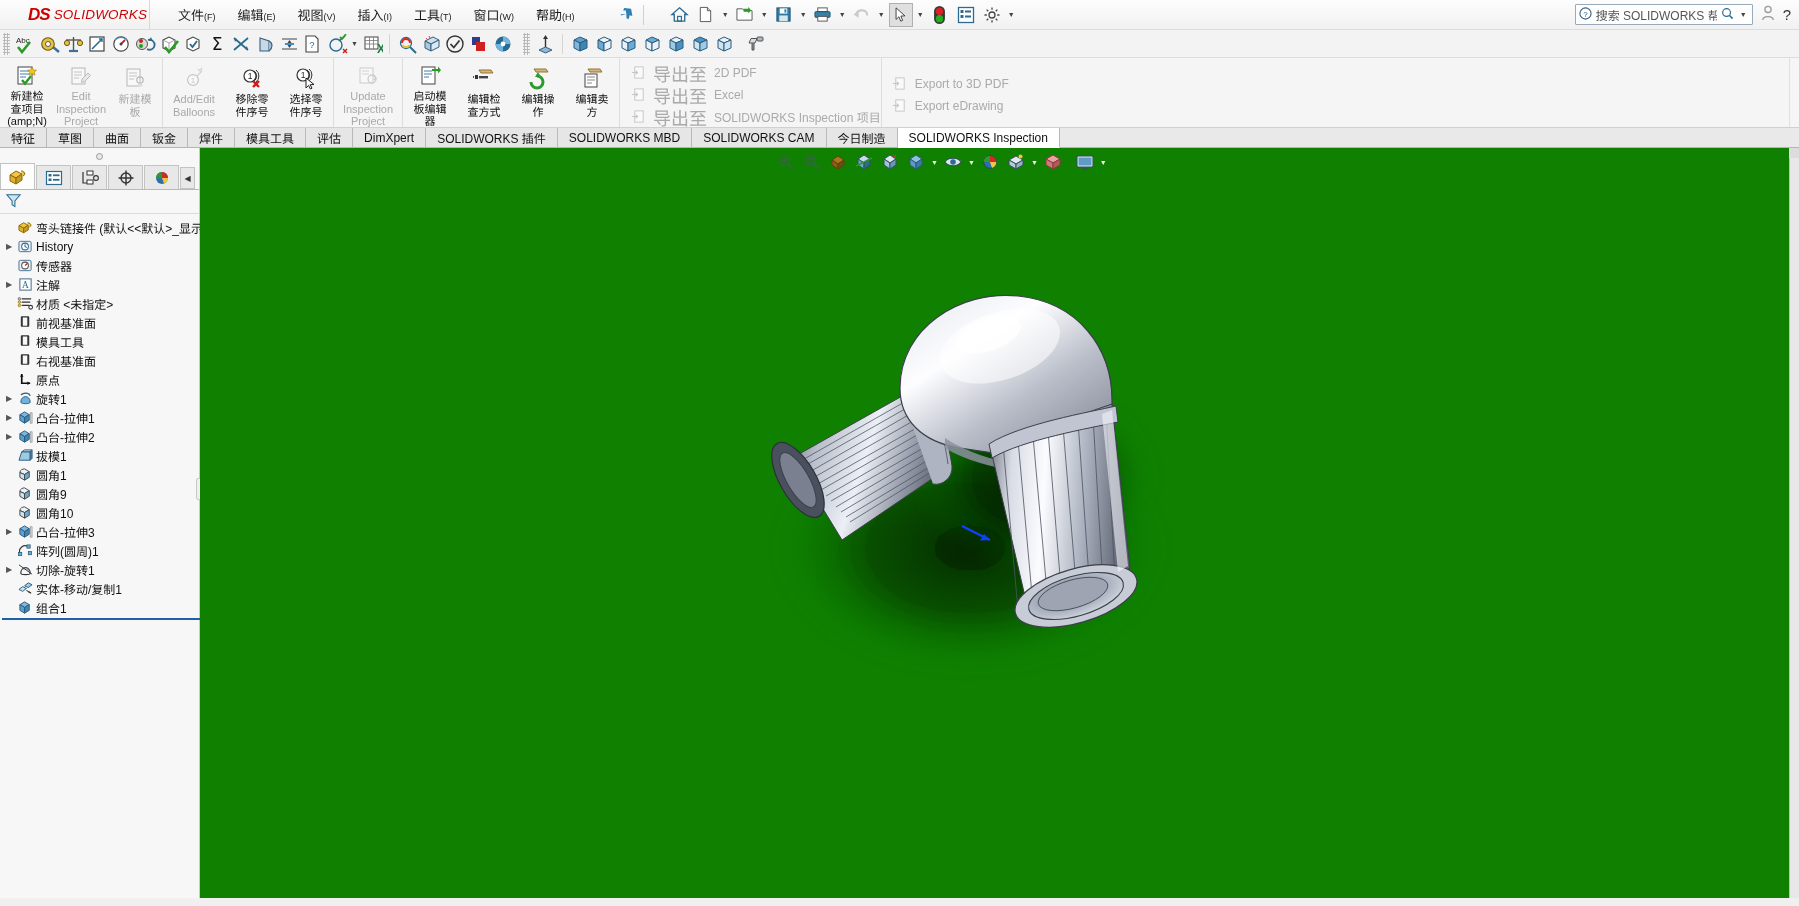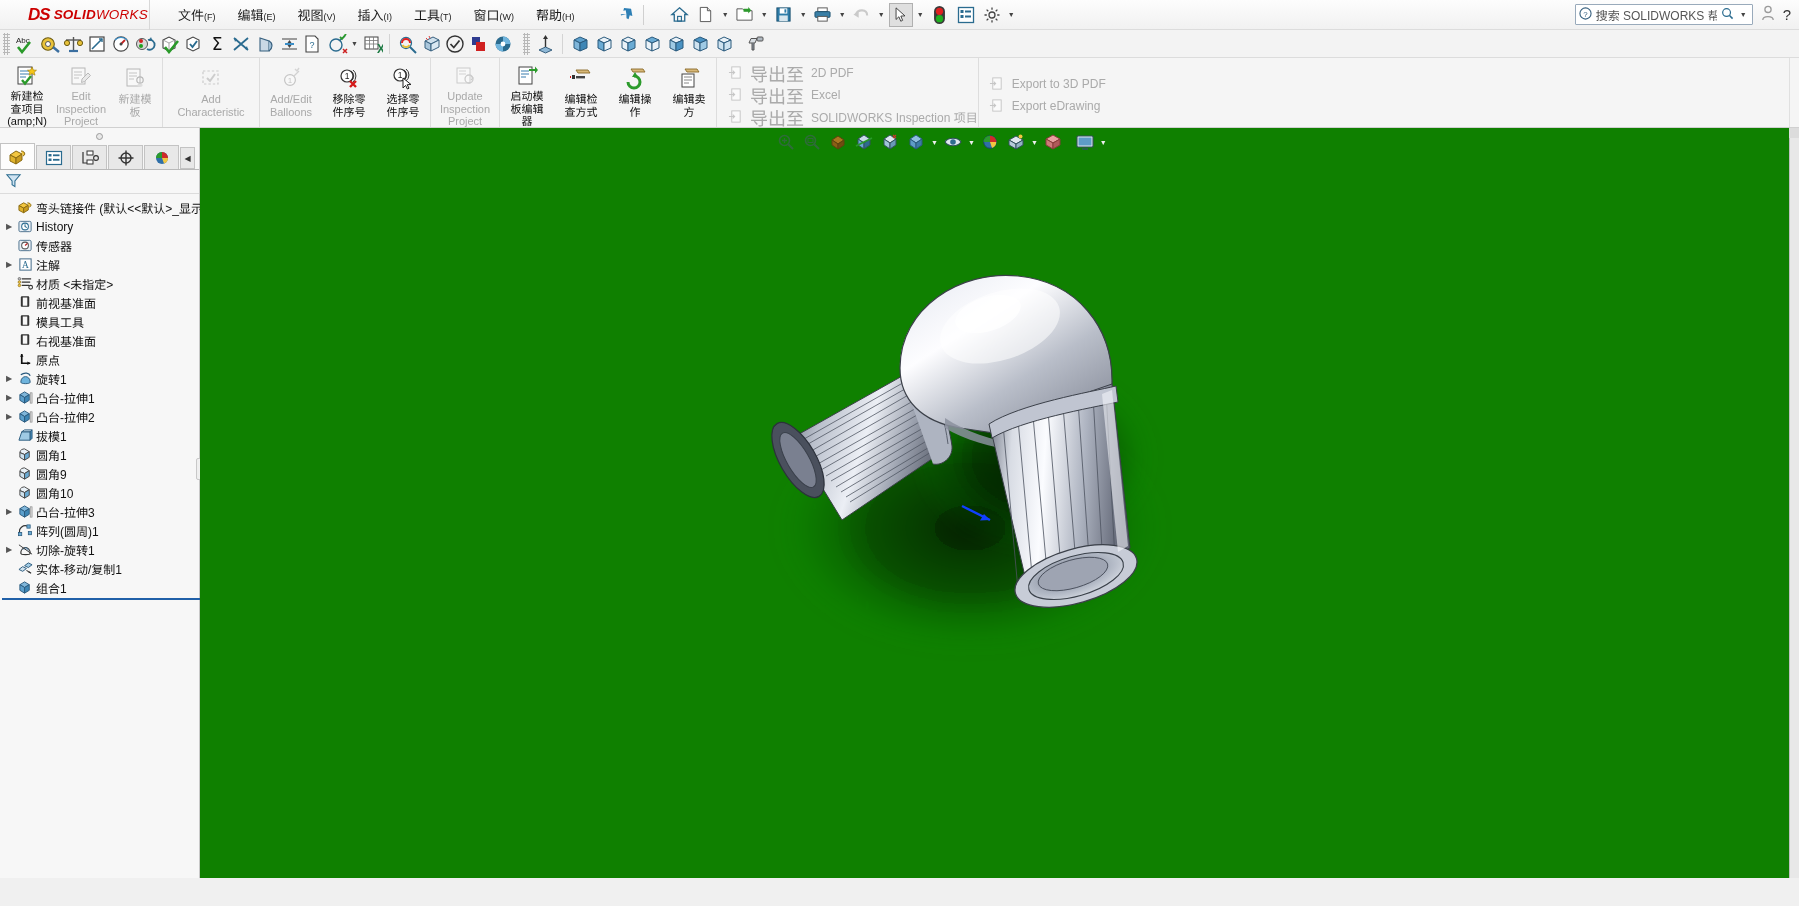--- a/index.html
+++ b/index.html
@@ -22,21 +22,21 @@
     background: linear-gradient(#fdfdfd, #f1f1f1);
     border-bottom: 1px solid #dcdcdc;
     display: flex; align-items: center;
   }
   .sw-logo {
     width: 150px; height: 30px;
     display: flex; align-items: center; padding-left: 28px;
     border-right: 1px solid #d8d8d8;
   }
   .sw-logo .ds { color: #cc0000; font-weight: bold; font-style: italic; font-size: 17px; letter-spacing: -1px;}
-  .sw-logo .solid { color: #cc0000; font-weight: bold; font-size: 13.5px; letter-spacing: .2px; font-style: italic;}
+  .sw-logo .solid { color: #cc0000; font-weight: normal; font-size: 13.5px; letter-spacing: .2px; font-style: italic;}
   .sw-logo .works { color: #cc0000; font-weight: normal; font-size: 13.5px; letter-spacing: .2px; font-style: italic;}
   .menubar { display: flex; align-items: center; margin-left: 28px; gap: 22px; }
   .menubar .mi { font-size: 13px; color: #1a1a1a; cursor: default; white-space: nowrap; }
   .menubar .mi small { font-size: 9px; }
   .pin-icon { margin-left: 22px; color: #2d7fb5; font-size: 15px; transform: rotate(35deg); }
   .tb-sep { width: 1px; height: 20px; background: #d0d0d0; margin: 0 10px; }
   .qa-tools { display: flex; align-items: center; margin-left: 14px; gap: 2px; }
   .qa-btn { width: 24px; height: 24px; display:flex; align-items:center; justify-content:center; }
   .qa-btn.sel { border: 1px solid #b0b0b0; background: #dfdfdf; }
   .caret { font-size: 7px; color: #444; width: 11px; text-align: center; }
@@ -518,34 +518,20 @@
               <path d="M17 16.5 C13.5 16.5 13.5 20 17 20 C20.5 20 20.5 16.5 17 16.5" fill="#bbb"></path>
             </svg>
         </div>
         <div class="lbl">
           <span>新建模</span><br>
           <span>板</span>
         </div>
       </div>
     </div>
 
-    <div class="rgroup">
-      <div class="rbtn dis" style="width:96px">
-        <div class="glyph">
-          <svg width="24" height="23" viewBox="0 0 24 23">
-              <rect x="4" y="4" width="15" height="13" fill="none" stroke="#888" stroke-width="1.2" stroke-dasharray="2.4 2"></rect>
-              <path d="M8 11 L11 14 L16 7" fill="none" stroke="#6a9a6a" stroke-width="2"></path>
-            </svg>
-        </div>
-        <div class="lbl">
-          <span>Add</span><br>
-          <span>Characteristic</span>
-        </div>
-      </div>
-    </div>
 
     <div class="rgroup">
       <div class="rbtn dis" style="width:62px">
         <div class="glyph">
           <svg width="24" height="23" viewBox="0 0 24 23">
               <circle cx="11" cy="13" r="5.4" fill="#fff" stroke="#777" stroke-width="1.2"></circle>
               <text x="11" y="16" font-size="8" text-anchor="middle" fill="#777" font-family="Liberation Sans, sans-serif">1</text>
               <path d="M15 9 L20 4" stroke="#999" stroke-width="1.2"></path>
               <path d="M16 2 L18 4 L20 1" fill="none" stroke="#c8a020" stroke-width="1.4"></path>
             </svg>
@@ -717,20 +703,35 @@
           </span>
           <span>Export eDrawing</span>
         </div>
       </div>
     </div>
 
 
     <div class="ribbon-right-edge"></div>
   </div>
 
+  <div class="tabs">
+    <div class="tab">特征</div>
+    <div class="tab">草图</div>
+    <div class="tab">曲面</div>
+    <div class="tab">钣金</div>
+    <div class="tab">焊件</div>
+    <div class="tab">模具工具</div>
+    <div class="tab">评估</div>
+    <div class="tab">DimXpert</div>
+    <div class="tab">SOLIDWORKS 插件</div>
+    <div class="tab">SOLIDWORKS MBD</div>
+    <div class="tab">SOLIDWORKS CAM</div>
+    <div class="tab">今日制造</div>
+    <div class="tab active">SOLIDWORKS Inspection</div>
+  </div>
 
   <div class="workspace">
 
     <div class="leftpanel">
       <div class="lp-dot">
           <i></i>
         </div>
 
       <div class="lp-tabs">
         <div class="lp-tab active">

